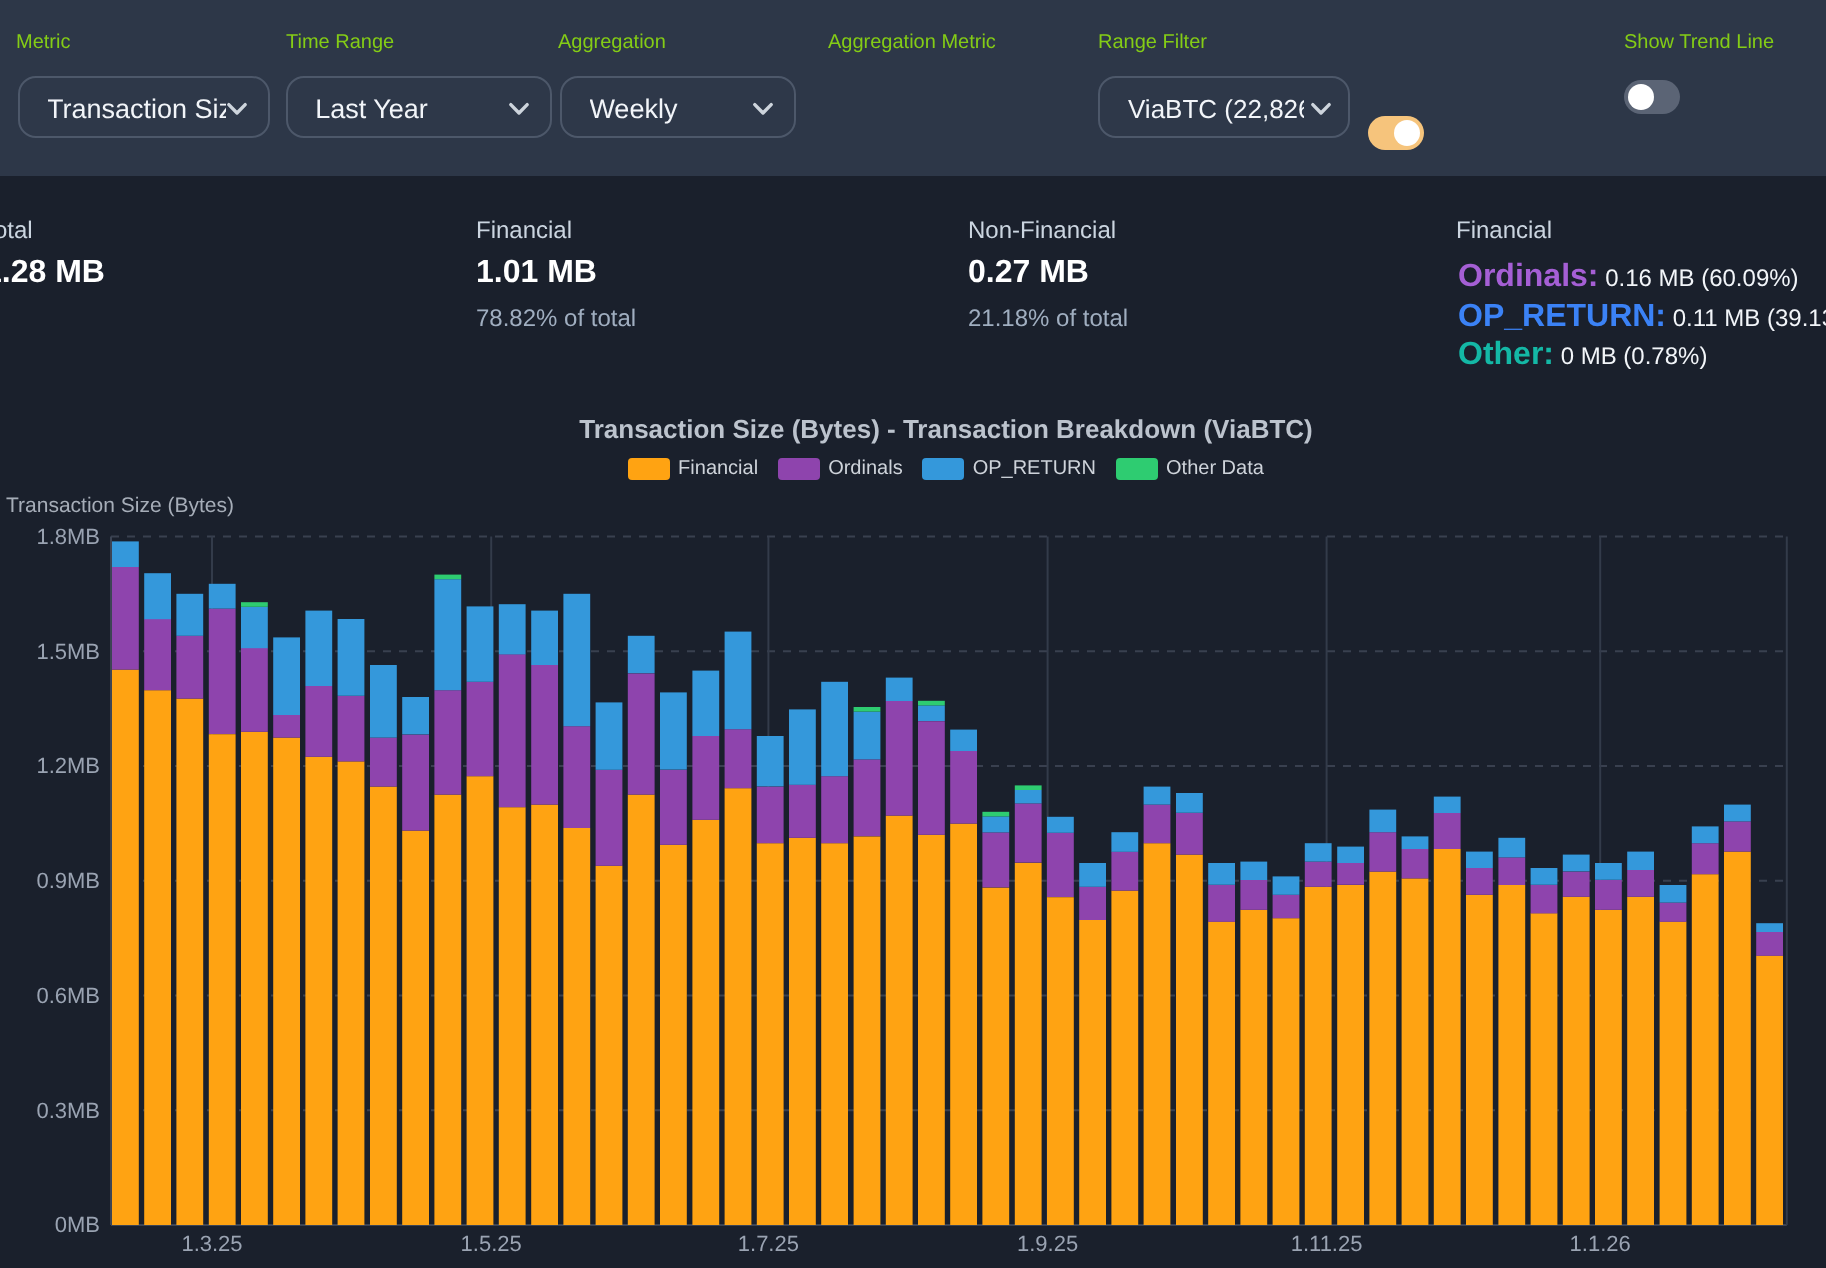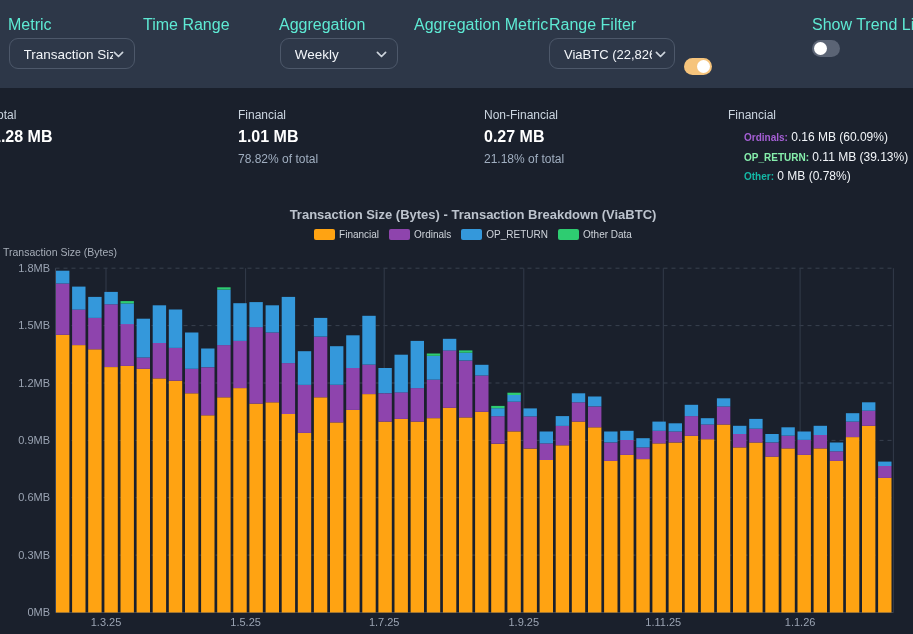--- a/index.html
+++ b/index.html
@@ -1,28 +1,28 @@
 <!DOCTYPE html>
 <html><head><meta charset="utf-8"><style>
 * { margin:0; padding:0; box-sizing:border-box; }
 html,body { width:913px; height:634px; overflow:hidden; background:#1a202c;
   font-family:"Liberation Sans", sans-serif; }
 #hdr { position:absolute; left:0; top:0; width:913px; height:88px; background:#2d3748; }
-.hlab { position:absolute; top:16px; font-size:16px; color:#5eead4; white-space:nowrap; }
+.hlab { position:absolute; top:16px; font-size:10px; color:#84cc16; white-space:nowrap; }
 .dd { position:absolute; top:37.5px; height:31.5px; background:#2e3849;
   border:1px solid #4d586a; border-radius:9px; color:#f2f5f9; overflow:hidden;
   white-space:nowrap; }
 .dd span { position:absolute; left:14px; top:8px; right:24px; overflow:hidden; white-space:nowrap; }
 .tg { position:absolute; width:28px; height:17px; border-radius:9px; }
 .knob { position:absolute; top:2px; width:13px; height:13px; border-radius:50%; background:#fff; }
 .slab { position:absolute; font-size:12px; color:#cbd5e0; white-space:nowrap; }
 .sval { position:absolute; font-size:16px; font-weight:bold; color:#fff; white-space:nowrap; }
 .ssub { position:absolute; font-size:12px; color:#a0aec0; white-space:nowrap; }
 .bl { position:absolute; font-size:12px; color:#f2f5f9; white-space:nowrap; }
-.bl b { font-size:10px;margin-left:15px; }
+.bl b { font-size:16px; }
 #ttl { position:absolute; left:0; top:207px; width:946px; text-align:center;
   font-size:13px; font-weight:bold; color:#bcc3cd; }
 #leg { position:absolute; left:0; top:229px; width:946px; display:flex;
   justify-content:center; align-items:center; gap:10px; }
 .li { display:flex; align-items:center; gap:4px; font-size:10px; color:#ced3da; }
 .sw { width:21px; height:11px; border-radius:2px; }
 </style></head>
 <body>
 <svg width="913" height="634" viewBox="0 0 913 634" style="position:absolute;left:0;top:0" font-family="Liberation Sans, sans-serif">
     <line x1="55.5" y1="612.5" x2="893.4" y2="612.5" stroke="#3c4454" stroke-width="1"></line>
@@ -223,20 +223,26 @@
   <div class="hlab" style="left:279px">Aggregation</div>
   <div class="hlab" style="left:414px">Aggregation Metric</div>
   <div class="hlab" style="left:549px">Range Filter</div>
   <div class="hlab" style="left:812px">Show Trend Line</div>
   <div class="dd" style="left:8.5px;width:126px">
       <span style="font-size:13.5px;left:14px;right:21px">Transaction Siz</span>
       <svg width="11" height="7" viewBox="0 0 11 7" style="position:absolute;right:10px;top:12.5px">
         <path d="M1.4 1.3 L5.5 5.5 L9.6 1.3" fill="none" stroke="#cdd4dc" stroke-width="1.7" stroke-linecap="round" stroke-linejoin="round"></path>
       </svg>
     </div>
+  <div class="dd" style="left:142.6px;width:133px">
+      <span style="font-size:13.5px;left:14px;right:24px">Last Year</span>
+      <svg width="11" height="7" viewBox="0 0 11 7" style="position:absolute;right:10px;top:12.5px">
+        <path d="M1.4 1.3 L5.5 5.5 L9.6 1.3" fill="none" stroke="#cdd4dc" stroke-width="1.7" stroke-linecap="round" stroke-linejoin="round"></path>
+      </svg>
+    </div>
   <div class="dd" style="left:279.7px;width:118px">
       <span style="font-size:13.5px;left:14px;right:24px">Weekly</span>
       <svg width="11" height="7" viewBox="0 0 11 7" style="position:absolute;right:10px;top:12.5px">
         <path d="M1.4 1.3 L5.5 5.5 L9.6 1.3" fill="none" stroke="#cdd4dc" stroke-width="1.7" stroke-linecap="round" stroke-linejoin="round"></path>
       </svg>
     </div>
   <div class="dd" style="left:549px;width:125.5px">
       <span style="font-size:13px;left:14px;right:22px">ViaBTC (22,826</span>
       <svg width="11" height="7" viewBox="0 0 11 7" style="position:absolute;right:8px;top:12.5px">
         <path d="M1.4 1.3 L5.5 5.5 L9.6 1.3" fill="none" stroke="#cdd4dc" stroke-width="1.7" stroke-linecap="round" stroke-linejoin="round"></path>
@@ -252,20 +258,20 @@
 <div class="slab" style="left:-9px;top:108px">Total</div>
 <div class="sval" style="left:-8px;top:128px">1.28 MB</div>
 <div class="slab" style="left:238px;top:108px">Financial</div>
 <div class="sval" style="left:238px;top:128px">1.01 MB</div>
 <div class="ssub" style="left:238px;top:152px">78.82% of total</div>
 <div class="slab" style="left:484px;top:108px">Non-Financial</div>
 <div class="sval" style="left:484px;top:128px">0.27 MB</div>
 <div class="ssub" style="left:484px;top:152px">21.18% of total</div>
 <div class="slab" style="left:728px;top:108px">Financial</div>
 <div class="bl" style="left:729px;top:130px"><b style="color:#a55fd5">Ordinals:</b> 0.16 MB (60.09%)</div>
-<div class="bl" style="left:729px;top:149.5px"><b style="color:#86efac">OP_RETURN:</b> 0.11 MB (39.13%)</div>
+<div class="bl" style="left:729px;top:149.5px"><b style="color:#3b82f6">OP_RETURN:</b> 0.11 MB (39.13%)</div>
 <div class="bl" style="left:729px;top:169px"><b style="color:#14b8a6">Other:</b> 0 MB (0.78%)</div>
 <div id="ttl">Transaction Size (Bytes) - Transaction Breakdown (ViaBTC)</div>
 <div id="leg">
   <div class="li"><div class="sw" style="background:#FFA312"></div>Financial</div>
   <div class="li"><div class="sw" style="background:#8E44AD"></div>Ordinals</div>
   <div class="li"><div class="sw" style="background:#3498DB"></div>OP_RETURN</div>
   <div class="li"><div class="sw" style="background:#2ECC71"></div>Other Data</div>
 </div>
 </body></html>

